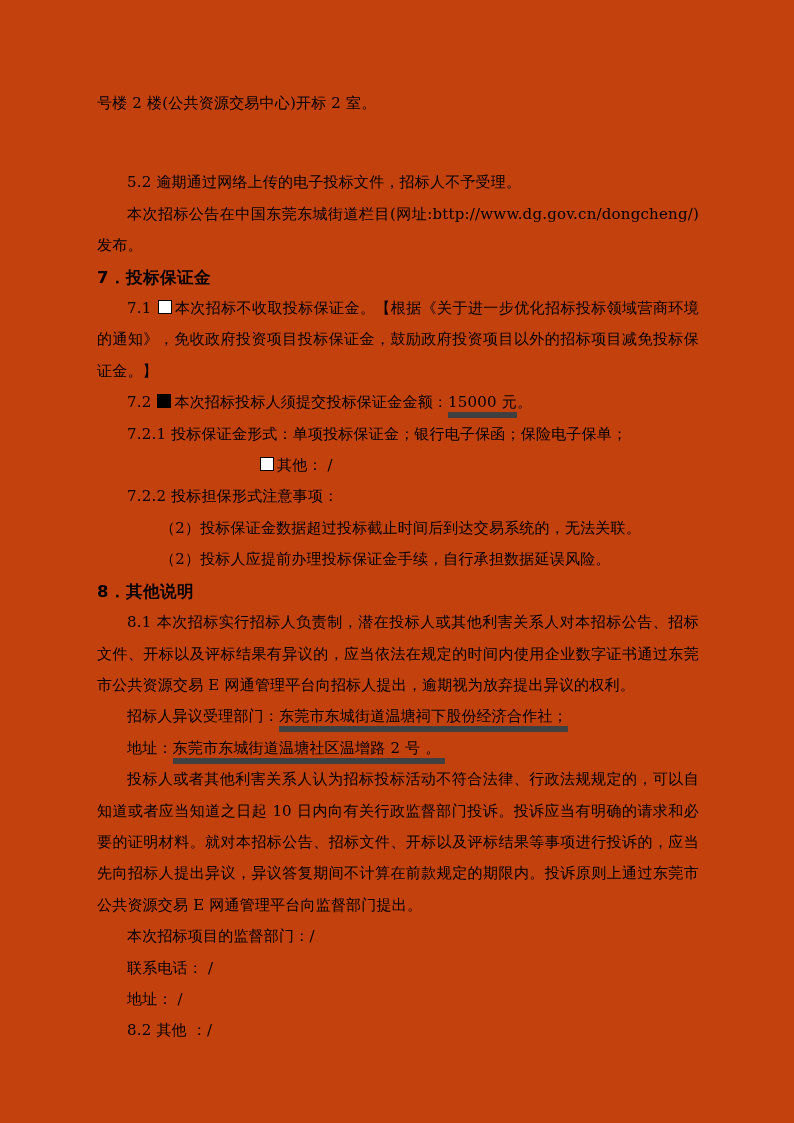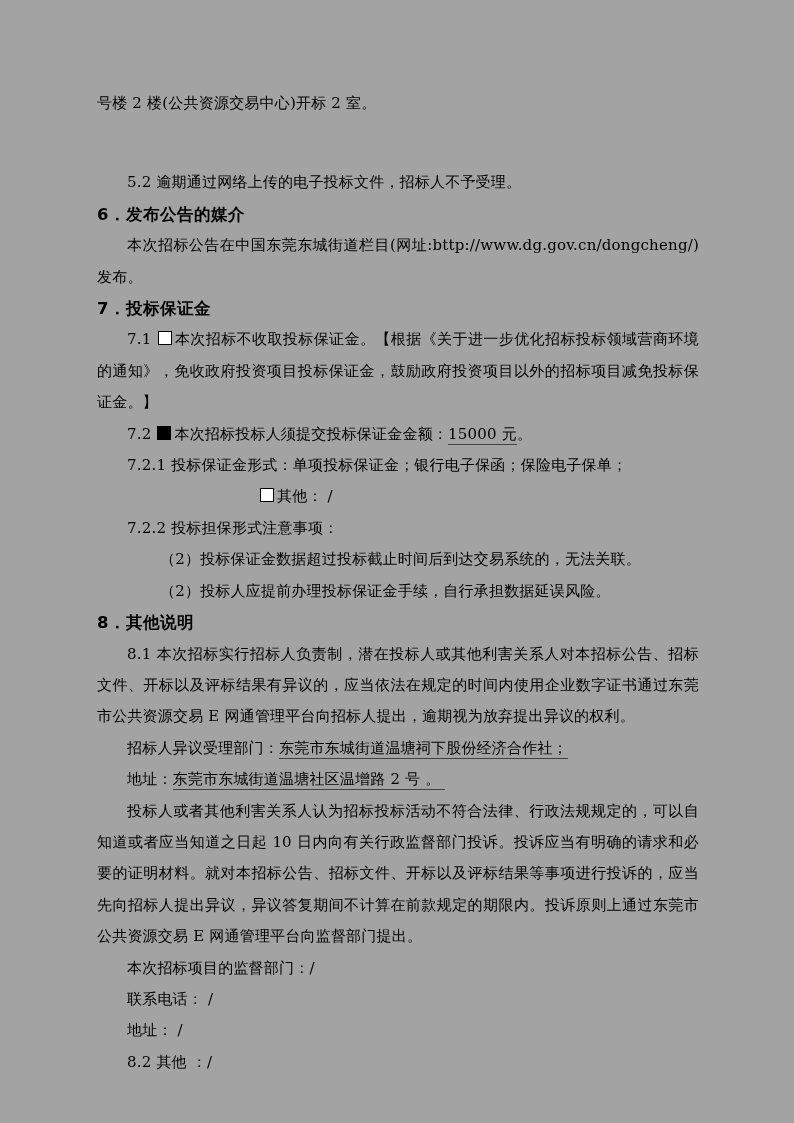--- a/index.html
+++ b/index.html
@@ -4,21 +4,21 @@
 <style>
   html, body {
     margin: 0;
     padding: 0;
     background: #ffffff;
   }
   .page {
     position: relative;
     width: 794px;
     height: 1123px;
-    background: #a3a3a3;
+    background: #c2410c;
     overflow: hidden;
     box-sizing: border-box;
     padding: 88px 95px 0 97px;
     color: #000000;
   }
   .doc-body {
     width: 602px;
   }
   p.para {
     margin: 0;
@@ -31,21 +31,21 @@
     letter-spacing: 0.2px;
   }
   p.para.heading {
     font-family: "DejaVu Sans", "Liberation Sans", sans-serif;
     font-weight: bold;
     font-size: 16.5px;
     text-align: left;
     letter-spacing: 0.5px;
   }
   span.u {
-    border-bottom: 1px solid #404040;
+    border-bottom: 6px solid #404040;
     padding-bottom: 1px;
   }
   span.cbox {
     display: inline-block;
     width: 12px;
     height: 12px;
     border: 1.5px solid #000000;
     margin: 0 3px 0 1px;
     vertical-align: -1px;
     background: #ffffff;
@@ -54,21 +54,20 @@
     background: #000000;
   }
 </style>
 </head>
 <body>
 
 <div class="page">
   <div class="doc-body">
       <p class="para body"><span>号楼 2 楼(公共资源交易中心)开标 2 室。</span></p>
       <p class="para body" style="text-indent: 2em; margin-top: 48px;"><span>5.2 逾期通过网络上传的电子投标文件，招标人不予受理。</span></p>
-      <p class="para heading"><span>6．发布公告的媒介</span></p>
       <p class="para body" style="text-indent: 2em;"><span>本次招标公告在中国东莞东城街道栏目(网址:bttp://www.dg.gov.cn/dongcheng/)发布。</span></p>
       <p class="para heading"><span>7．投标保证金</span></p>
       <p class="para body" style="text-indent: 2em;"><span>7.1 </span><span class="cbox"></span><span>本次招标不收取投标保证金。【根据《关于进一步优化招标投标领域营商环境的通知》，免收政府投资项目投标保证金，鼓励政府投资项目以外的招标项目减免投标保证金。】</span></p>
       <p class="para body" style="text-indent: 2em;"><span>7.2 </span><span class="cbox filled"></span><span>本次招标投标人须提交投标保证金金额：</span><span class="u">15000 元</span><span>。</span></p>
       <p class="para body" style="text-indent: 2em;"><span>7.2.1 投标保证金形式：单项投标保证金；银行电子保函；保险电子保单；</span></p>
       <p class="para body" style="text-indent: 10.8em;"><span class="cbox"></span><span>其他：  /</span></p>
       <p class="para body" style="text-indent: 2em;"><span>7.2.2 投标担保形式注意事项：</span></p>
       <p class="para body" style="text-indent: 4.2em;"><span>（2）投标保证金数据超过投标截止时间后到达交易系统的，无法关联。</span></p>
       <p class="para body" style="text-indent: 4.2em;"><span>（2）投标人应提前办理投标保证金手续，自行承担数据延误风险。</span></p>
       <p class="para heading"><span>8．其他说明</span></p>

